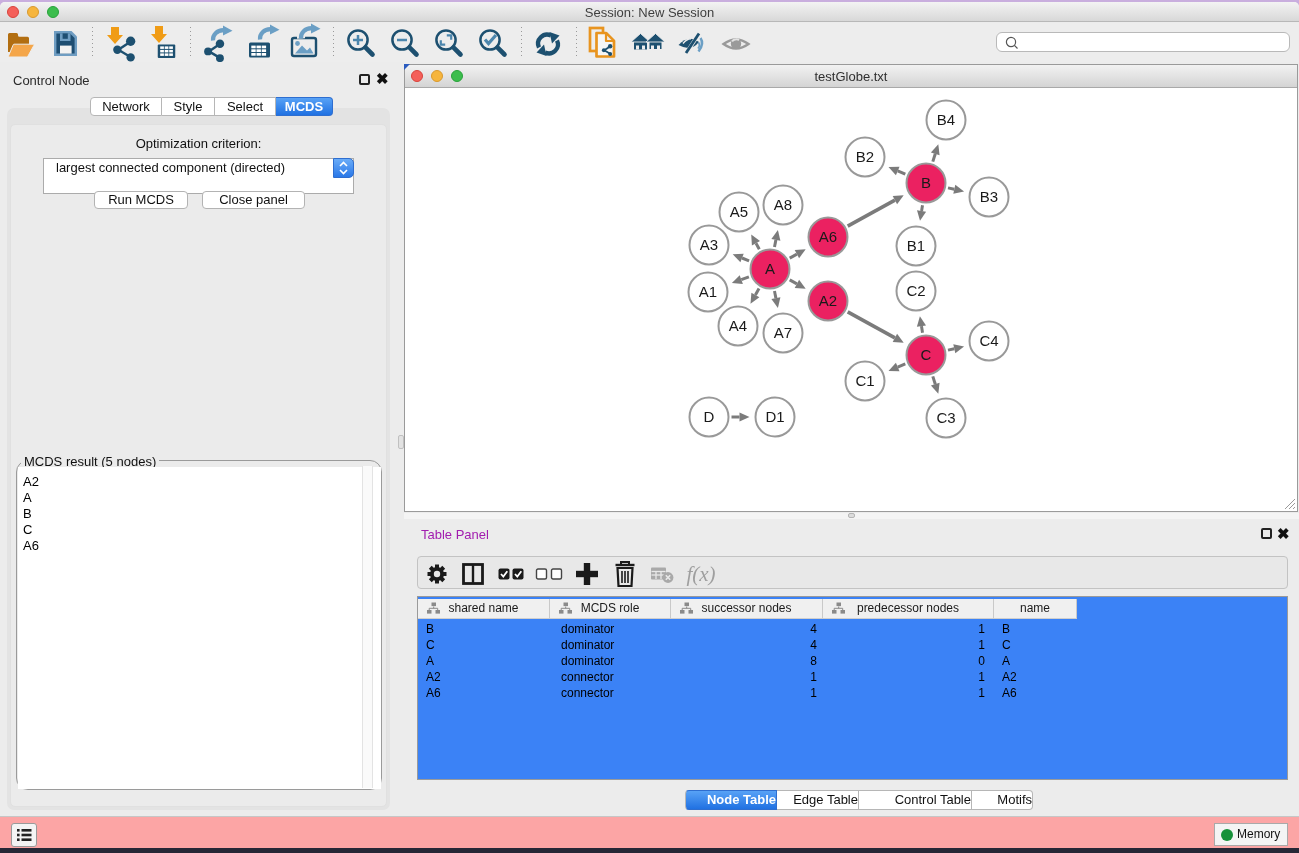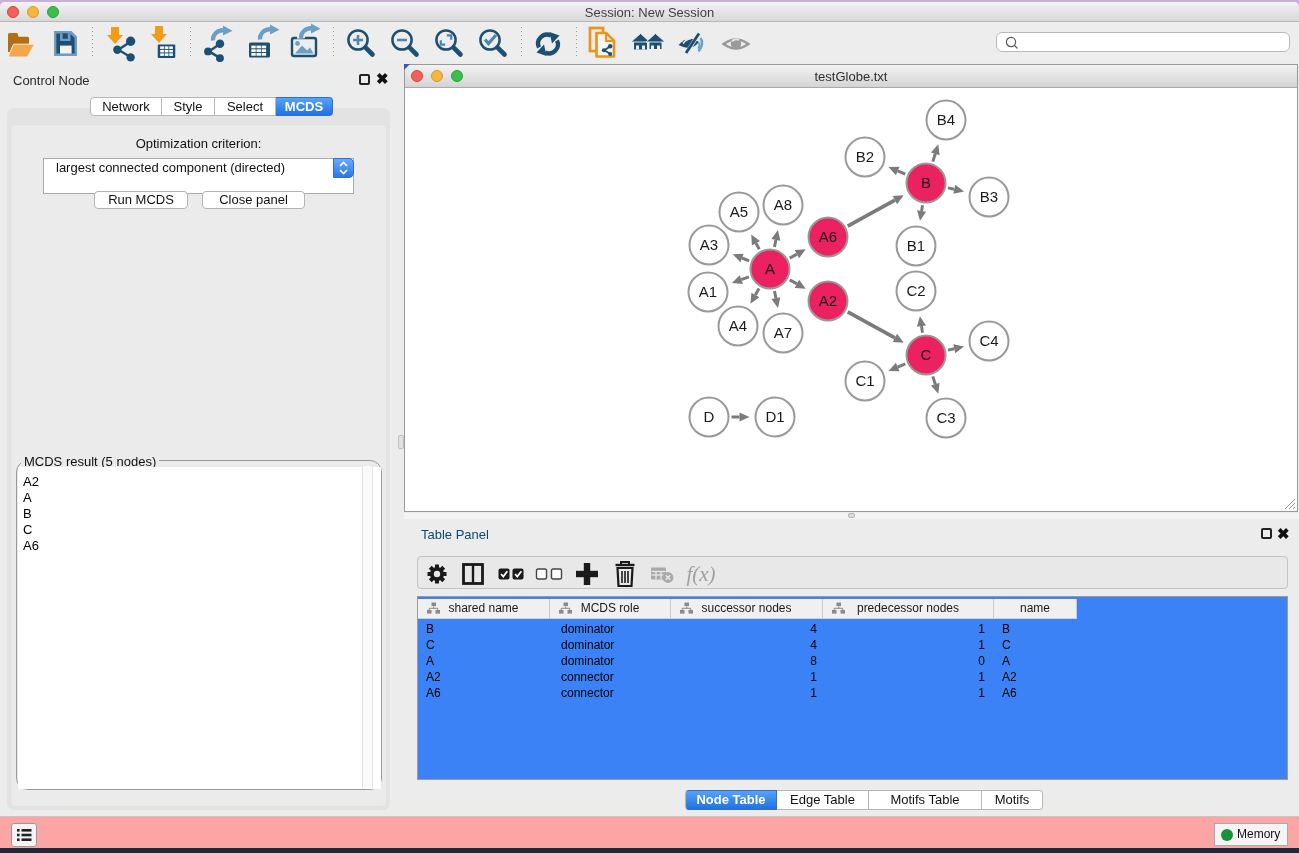--- a/index.html
+++ b/index.html
@@ -85,32 +85,32 @@
   background:linear-gradient(#f2f2f2,#d4d4d4); border-bottom:1px solid #a9a9a9; }
 #nw-title .t-red { left:6px; background:#f4605a; border:1px solid #d8433c; top:5px;}
 #nw-title .t-yel { left:26px; background:#f6b53d; border:1px solid #d9992e; top:5px;}
 #nw-title .t-grn { left:46px; background:#3cbd4d; border:1px solid #28a23a; top:5px;}
 #nw-title .txt { position:absolute; left:0; right:0; top:4px; text-align:center;
   font-size:13px; color:#2f2f2f; }
 #graph { position:absolute; left:0; top:23px; }
 
 
 #tpanel { position:absolute; left:398px; top:510px; width:901px; height:302px; background:#ececec; }
-#tp-title { position:absolute; left:23px; top:15px; font-size:13px; color:#0c4a6e; }
+#tp-title { position:absolute; left:23px; top:15px; font-size:13px; color:#a21caf; }
 #tp-toolbar { position:absolute; left:19px; top:44px; width:871px; height:33px;
   background:#e8e8e8; border:1px solid #c3c3c3; border-radius:4px; }
 #tp-table { position:absolute; left:19px; top:84px; width:871px; height:184px;
   background:#3b82f6; border:1px solid #9a9a9a; }
 #tp-header { position:absolute; left:0px; top:2px; height:20px; display:flex;
   font-size:12px; color:#1a1a1a; }
 #tp-header .hc { background:#f0f0f0; border-right:1px solid #c9c9c9;
   border-bottom:1px solid #cfcfcf; text-align:center; line-height:19px; position:relative;}
 .trow { position:absolute; font-size:12px; color:#000; height:16px; line-height:16px; }
 #tp-tabs { left:275px; top:278px; }
-#tp-tabs .sg { height:20px; line-height:18px; }
+#tp-tabs .sg { height:20px; line-height:18px;text-align:right; }
 </style>
 </head>
 <body>
 <div id="app">
 <div id="win">
   <div id="titlebar">
     <div class="tl t-red"></div>
         <div class="tl t-yel"></div>
         <div class="tl t-grn"></div>
     <div id="titletext">Session: New Session</div>
@@ -559,22 +559,22 @@
             <div class="trow" style="left:584px;top:72px">A2</div>
             <div class="trow" style="left:8px;top:88px">A6</div>
             <div class="trow" style="left:143px;top:88px">connector</div>
             <div class="trow" style="left:330px;top:88px;width:69px;text-align:right">1</div>
             <div class="trow" style="left:500px;top:88px;width:67px;text-align:right">1</div>
             <div class="trow" style="left:584px;top:88px">A6</div>
           </div>
     </div>
     <div class="seg" id="tp-tabs">
       <div class="sg sel" style="width:92px">Node Table</div>
-      <div class="sg" style="width:92px">Edge Table</div>
-      <div class="sg" style="width:113px">Motifs Table</div>
+      <div class="sg" style="width:82px">Edge Table</div>
+      <div class="sg" style="width:113px">Control Table</div>
       <div class="sg" style="width:61px">Motifs</div>
     </div>
   </div>
 
   <div class="abs" style="left:404px; top:511px; width:895px; height:6px; background:#f4f4f4;"></div>
   <div class="abs" style="left:848px; top:511px; width:7px; height:5px; background:#dcdcdc; border:1px solid #b5b5b5; border-radius:2px;"></div>
   <div class="abs" style="left:398px; top:433px; width:6px; height:14px; background:#e2e2e2; border:1px solid #c0c0c0; border-radius:2px;"></div>
   <div id="statusbar">
     <div class="sbtn" id="listbtn">
       <svg width="24" height="22" style="position:absolute;left:0;top:0">

